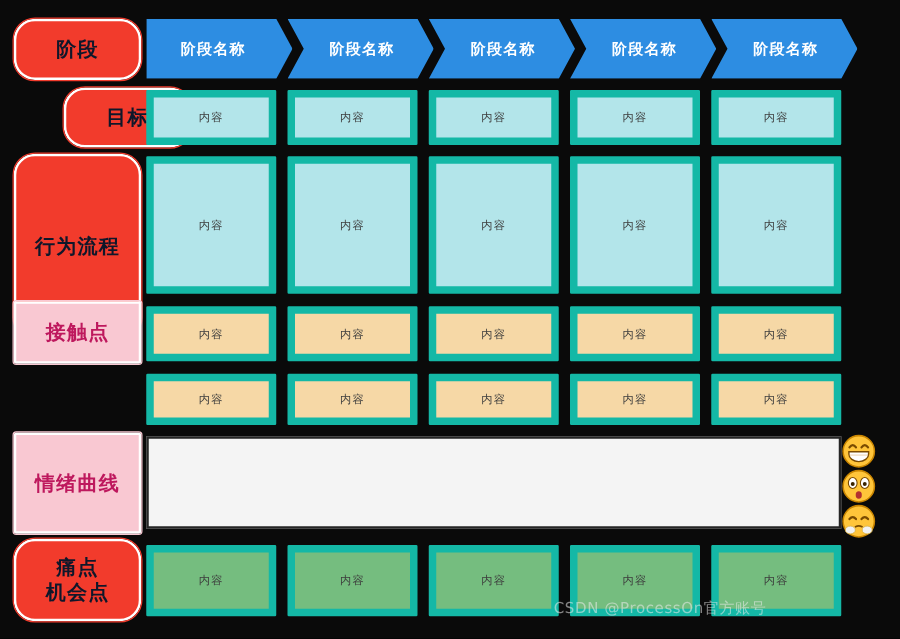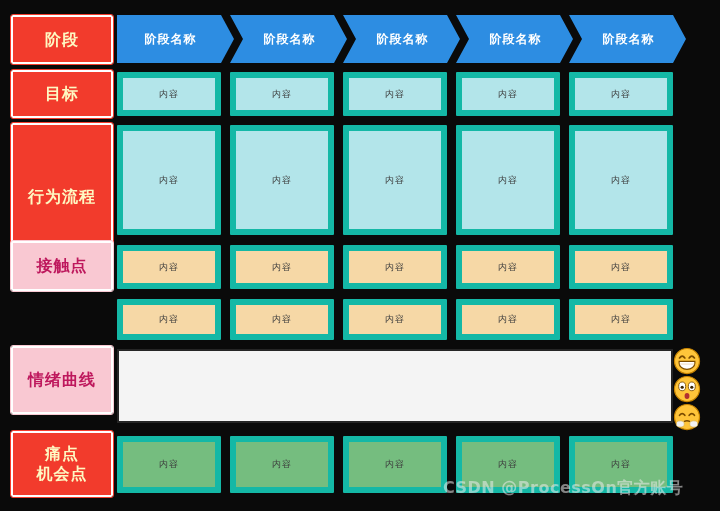--- a/index.html
+++ b/index.html
@@ -7,28 +7,28 @@
     position:relative;width:720px;height:511px;background:#0A0A0A;overflow:hidden;
     font-family:"DejaVu Sans","Liberation Sans",sans-serif;
   }
   
   .lbl{
     position:absolute;left:11px;width:102px;box-sizing:border-box;
     border:2px solid #ffffff;border-radius:2px;
     display:flex;flex-direction:column;align-items:center;justify-content:center;
     text-align:center;font-weight:bold;font-size:16px;letter-spacing:1px;line-height:1.25;
   }
-  .lbl.red{background:#F23B2C;color:#fef9c3;outline:1px solid #F23B2C;}
+  .lbl.red{background:#F23B2C;color:#0f172a;outline:1px solid #F23B2C;border-radius:17px;}
   .lbl.pink{background:#F9C8D2;color:#be185d;outline:1px solid #F9C8D2;}
   .lbl-stage{top:15px;height:49px;}
-  .lbl-goal{top:70px;height:48px;}
+  .lbl-goal{top:70px;height:48px;margin-left:40px;}
   .lbl-behavior{top:123px;height:148px;}
   .lbl-touch{top:241px;height:50px;}
   .lbl-thought{top:295px;height:48px;}
-  .lbl-emotion{top:346px;height:68px;}
+  .lbl-emotion{top:346px;height:81px;}
   .lbl-pain{top:431px;height:66px;font-size:16px;}
   
   .arrow{
     position:absolute;top:15px;height:48px;width:117px;box-sizing:border-box;
     background:#2D8DE2;color:#ffffff;font-weight:bold;font-size:12px;letter-spacing:1px;
     display:flex;align-items:center;justify-content:center;
   }
   .arrow.first{clip-path:polygon(0 0,104px 0,100% 50%,104px 100%,0 100%);padding-right:10px;}
   .arrow.notched{clip-path:polygon(0 0,104px 0,100% 50%,104px 100%,0 100%,13px 50%);padding-left:8px;padding-right:6px;}
   
@@ -52,21 +52,21 @@
     background:#F4F4F4;border:2px solid #252525;
   }
   .emoji{position:absolute;left:673px;width:28px;height:28px;}
   .emoji svg{display:block;width:100%;height:100%;}
   .emoji-1{top:347px;}
   .emoji-2{top:375px;}
   .emoji-3{top:403px;}
   
   .watermark{
     position:absolute;left:443px;top:478px;white-space:nowrap;
-    font-size:16px;color:rgba(235,235,235,0.55);letter-spacing:0.5px;font-weight:bold;
+    font-size:12px;color:rgba(235,235,235,0.55);letter-spacing:0.5px;
   }
 </style>
 </head>
 <body>
 
 <div class="canvas">
 
   <div class="lbl red lbl-stage">
     <span>阶段</span>
   </div>

